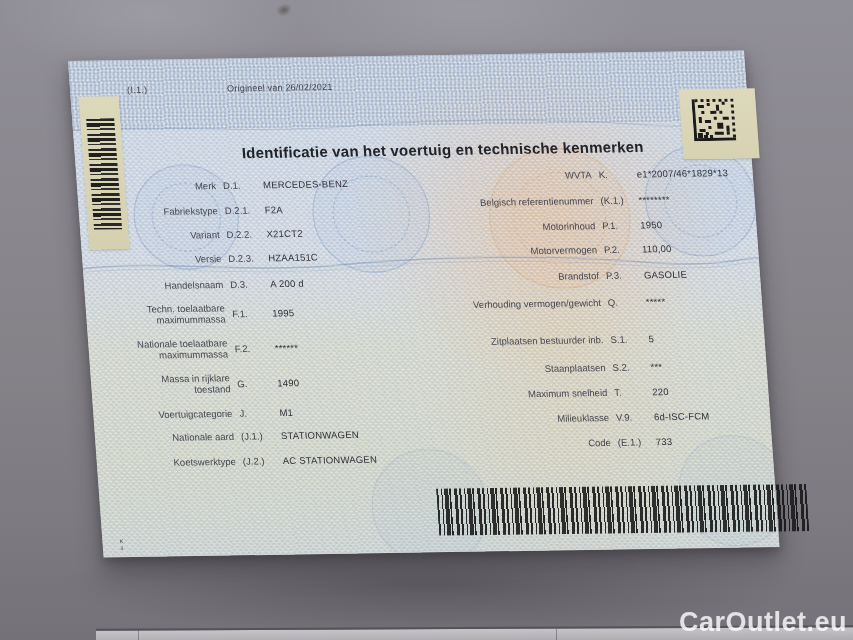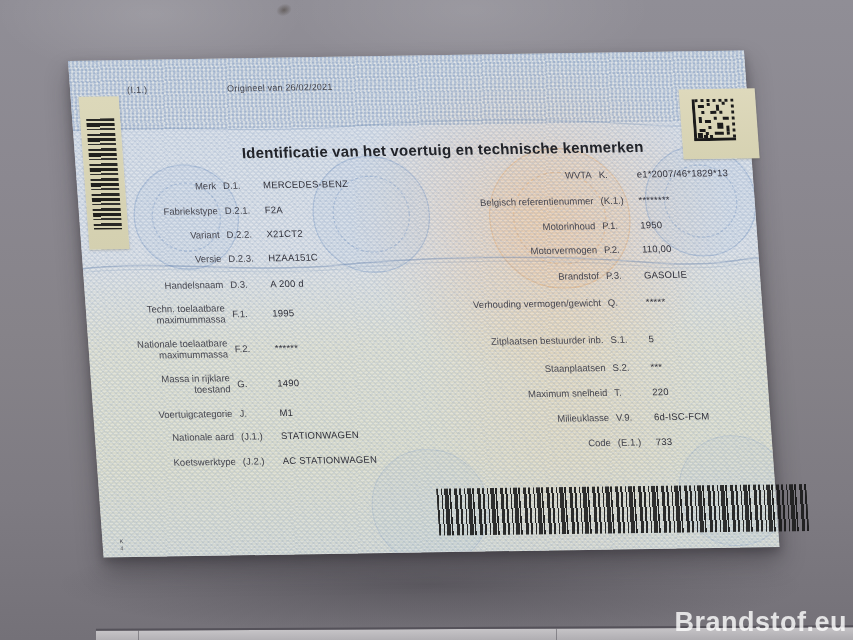--- a/index.html
+++ b/index.html
@@ -314,13 +314,13 @@
         <span class="flabel">Code</span>
         <span class="fcode">(E.1.)</span>
         <span class="fvalue">733</span>
       </div>
   </div>
 
   <div class="barcode-bottom"></div>
   <div class="sidemark">K4</div>
 </div>
 
-<div class="watermark">Brandstof.eu</div>
+<div class="watermark">CarOutlet.eu</div>
 
 </body></html>

